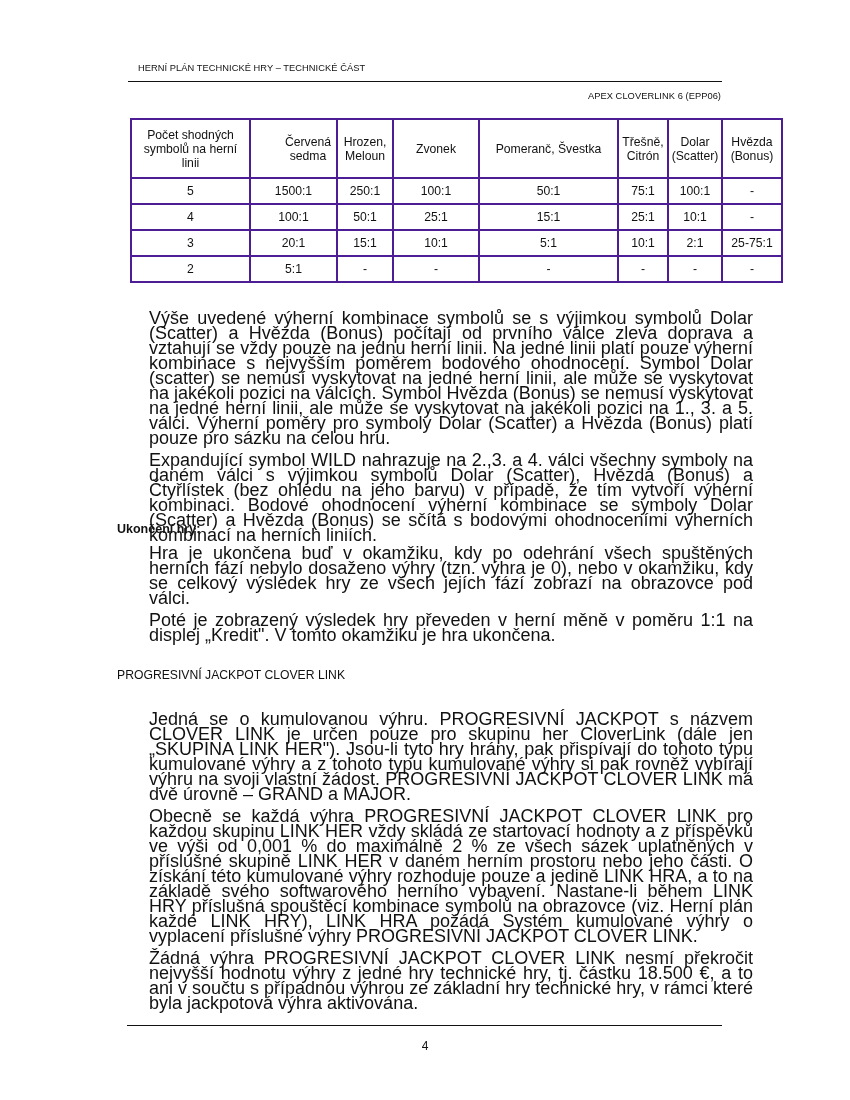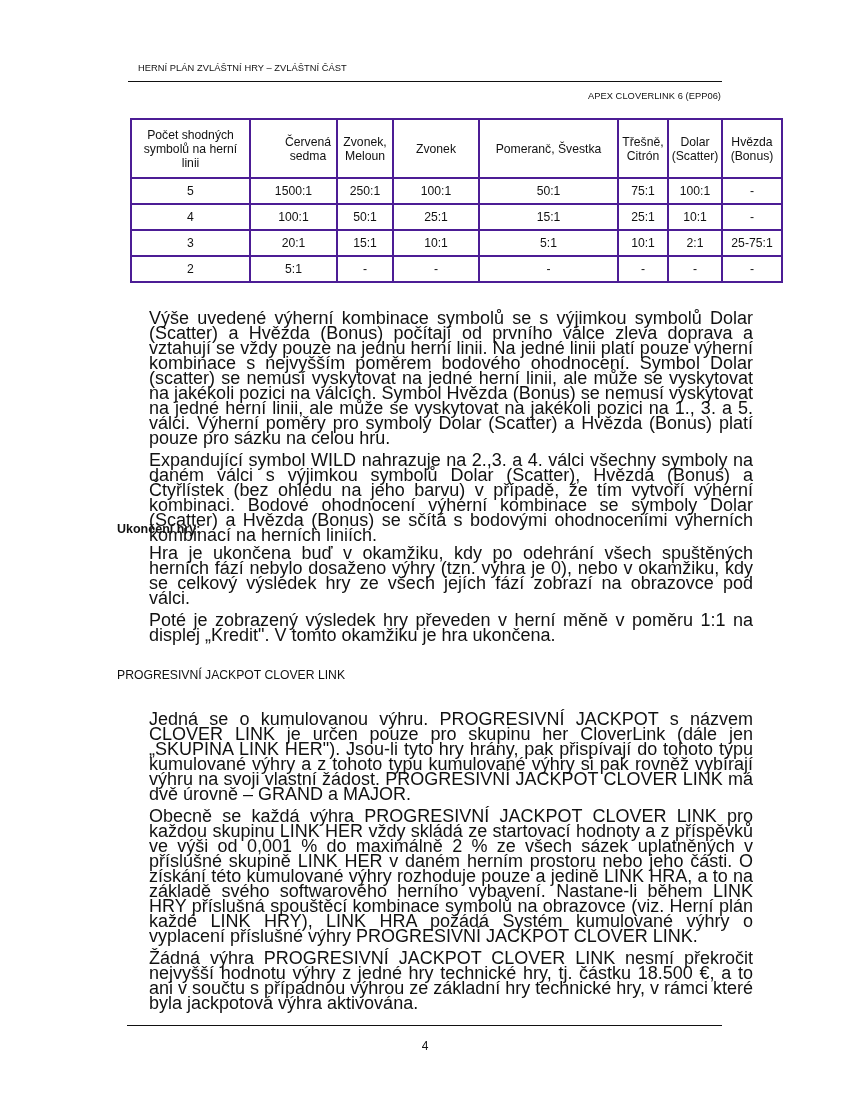--- a/index.html
+++ b/index.html
@@ -93,31 +93,31 @@
     width: 850px;
     top: 1039px;
     text-align: center;
     font-size: 12px;
   }
 </style>
 </head>
 <body>
 
 <div class="page-header">
-  <span class="left">HERNÍ PLÁN ZVLÁŠTNÍ HRY – ZVLÁŠTNÍ ČÁST</span>
+  <span class="left">HERNÍ PLÁN TECHNICKÉ HRY – TECHNICKÉ ČÁST</span>
   <span class="right">APEX CLOVERLINK 6 (EPP06)</span>
 </div>
 <div class="header-rule"></div>
 
 <table class="paytable">
   <thead>
     <tr>
       <th class="c0">Počet shodných symbolů na herní linii</th>
       <th class="c1">Červená sedma</th>
-      <th class="c2">Zvonek, Meloun</th>
+      <th class="c2">Hrozen, Meloun</th>
       <th class="c3">Zvonek</th>
       <th class="c4">Pomeranč, Švestka</th>
       <th class="c5">Třešně, Citrón</th>
       <th class="c6">Dolar (Scatter)</th>
       <th class="c7">Hvězda (Bonus)</th>
     </tr>
   </thead>
   <tbody>
     <tr>
       <td>5</td>

